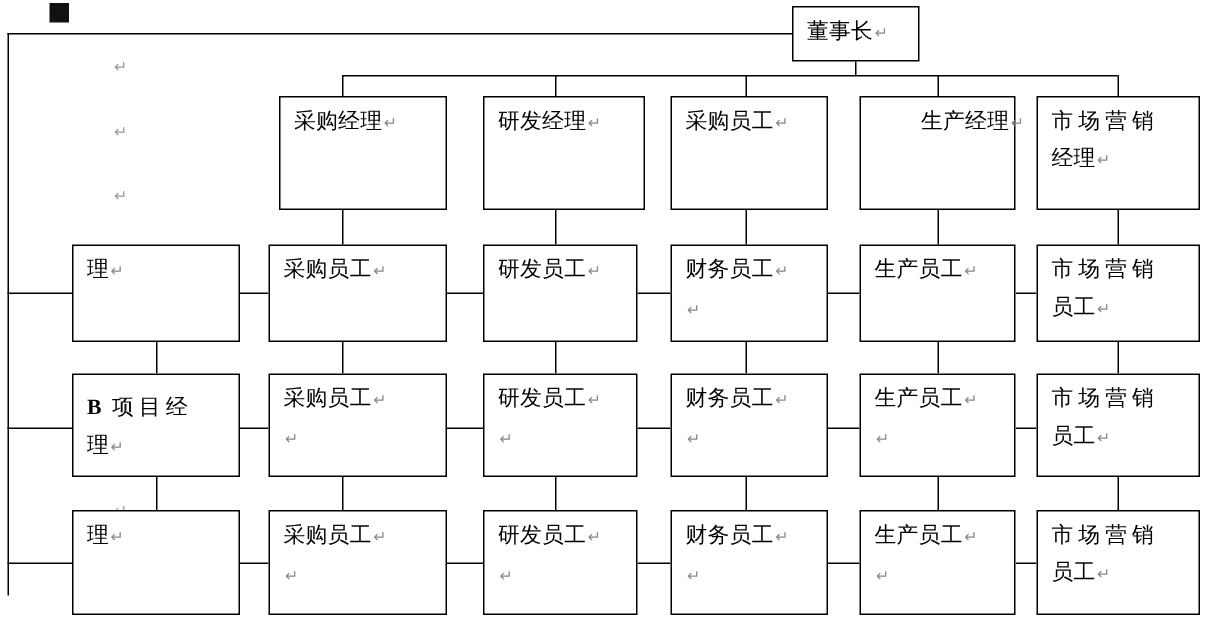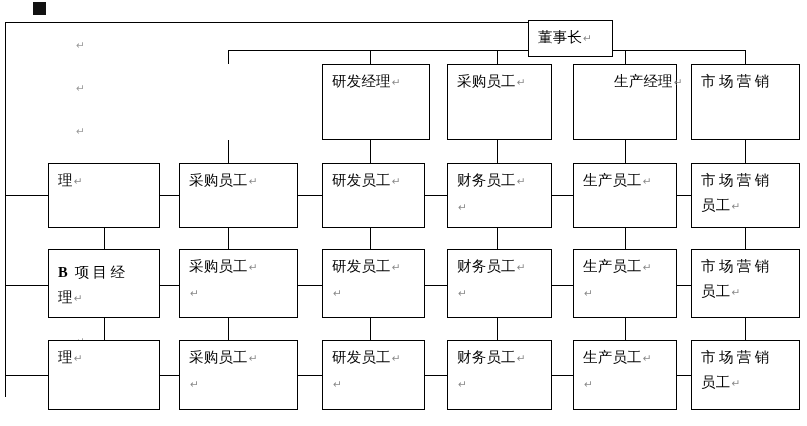--- a/index.html
+++ b/index.html
@@ -50,21 +50,20 @@
     line-height: 25px;
     letter-spacing: 0.2px;
   }
   .node-line.spread {
     letter-spacing: 3.4px;
   }
   .node.center-single {
     justify-content: center;
     padding-top: 0;
     padding-bottom: 2px;
-    margin-top: 16px;
   }
   .node.center-single .node-line {
     text-align: left;
   }
   .pilcrow {
     color: #8a8a8a;
     font-size: 10.5px;
     font-family: "DejaVu Sans", sans-serif;
     letter-spacing: 0;
     padding-left: 1px;
@@ -148,35 +147,39 @@
 
   <div class="stray-pilcrow" style="left:76px; top:40px;">↵</div>
   <div class="stray-pilcrow" style="left:76px; top:83px;">↵</div>
   <div class="stray-pilcrow" style="left:76px; top:126px;">↵</div>
   <div class="stray-pilcrow" style="left:76px; top:336px;">↵</div>
 
   <div class="node center-single" style="left:528px; top:4px; width:85px; height:37px;">
     <span class="node-line"><span>董事长</span><span class="pilcrow">↵</span></span>
   </div>
 
+  <div class="node" style="left:186px; top:64px; width:112px; height:76px;">
+    <span class="node-line"><span>采购经理</span><span class="pilcrow">↵</span></span>
+  </div>
 
   <div class="node" style="left:322px; top:64px; width:108px; height:76px;">
     <span class="node-line"><span>研发经理</span><span class="pilcrow">↵</span></span>
   </div>
 
   <div class="node" style="left:447px; top:64px; width:105px; height:76px;">
     <span class="node-line"><span>采购员工</span><span class="pilcrow">↵</span></span>
   </div>
 
   <div class="node" style="left:573px; top:64px; width:104px; height:76px;padding-left:40px;">
     <span class="node-line"><span>生产经理</span><span class="pilcrow">↵</span></span>
   </div>
 
   <div class="node" style="left:691px; top:64px; width:109px; height:76px;">
     <span class="node-line spread">市场营销</span>
+    <span class="node-line"><span>经理</span><span class="pilcrow">↵</span></span>
   </div>
 
   <div class="node" style="left:48px; top:163px; width:112px; height:65px;">
     <span class="node-line"><span>理</span><span class="pilcrow">↵</span></span>
   </div>
 
   <div class="node" style="left:48px; top:249px; width:112px; height:69px;justify-content:center;">
     <span class="node-line spread"><span class="latin">B</span> <span>项目经</span></span>
     <span class="node-line"><span>理</span><span class="pilcrow">↵</span></span>
   </div>

